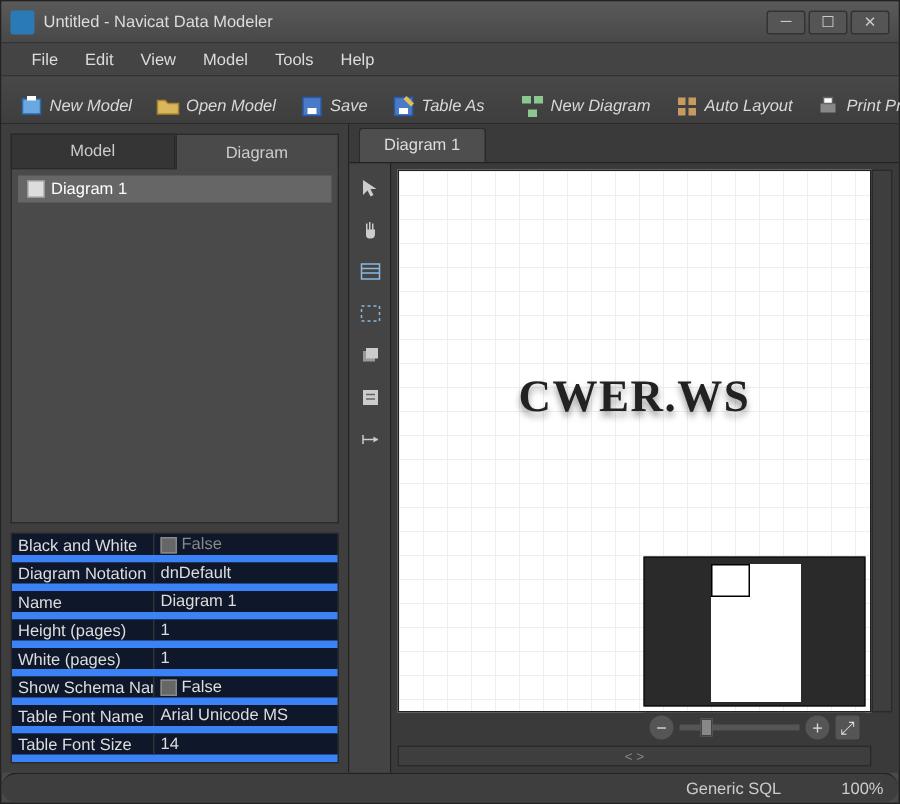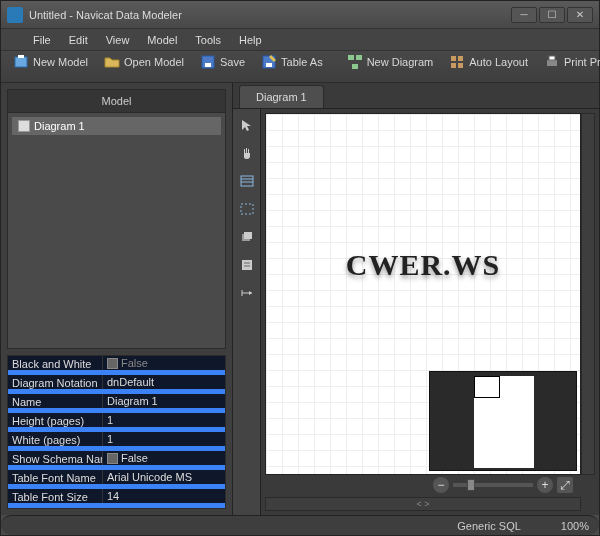--- a/index.html
+++ b/index.html
@@ -3,23 +3,23 @@
 <meta charset="utf-8">
 <style>
 * { margin: 0; padding: 0; box-sizing: border-box; font-family: Tahoma, sans-serif; font-size: 11px; }
 body { background: #3a3a3a; width: 600px; height: 536px; overflow: hidden; }
 .window { width: 600px; height: 536px; background: #4a4a4a; border: 1px solid #222; display: flex; flex-direction: column; }
 .titlebar { height: 28px; background: linear-gradient(#5a5a5a,#484848); display: flex; align-items: center; padding: 0 6px; color: #ddd; border-bottom: 1px solid #333; }
 .titlebar .icon { width: 16px; height: 16px; background: #2a7ab8; border-radius: 2px; margin-right: 6px; }
 .titlebar .title { flex: 1; }
 .winbtns { display: flex; gap: 2px; }
 .winbtn { width: 26px; height: 16px; background: #555; border: 1px solid #333; border-radius: 2px; display: flex; align-items: center; justify-content: center; color: #ccc; font-size: 10px; cursor: pointer; }
-.menubar { height: 22px; background: #444; display: flex; align-items: center; padding: 0 24px; gap: 2px; border-bottom: 1px solid #333; }
+.menubar { height: 22px; background: #444; display: flex; align-items: center; padding: 0 12px; gap: 2px; border-bottom: 1px solid #333; }
 .menuitem { color: #ddd; padding: 3px 8px; cursor: pointer; }
-.toolbar { height: 32px; background: linear-gradient(#484848,#3e3e3e); display: flex; align-items: flex-start; padding: 0 6px; gap: 4px; border-bottom: 1px solid #2a2a2a; }
+.toolbar { height: 32px; background: linear-gradient(#484848,#3e3e3e); display: flex; align-items: flex-end; padding: 0 6px; gap: 4px; border-bottom: 1px solid #2a2a2a; font-style: italic; }
 .tbtn { display: flex; align-items: center; gap: 4px; color: #d8d8d8; padding: 3px 6px; cursor: pointer; white-space: nowrap; }
 .tbicon { width: 16px; height: 16px; display: inline-flex; align-items: center; justify-content: center; }
 .tbsep { width: 1px; height: 20px; background: #333; margin: 0 2px; }
 .body { flex: 1; display: flex; min-height: 0; }
 .leftpanel { width: 232px; background: #3e3e3e; border-right: 1px solid #222; display: flex; flex-direction: column; padding: 6px; }
 .lefttabs { display: flex; height: 24px; }
 .lefttab { flex: 1; background: #353535; color: #ccc; display: flex; align-items: center; justify-content: center; border: 1px solid #2a2a2a; cursor: pointer; }
 .lefttab.active { background: #4a4a4a; border-bottom: none; }
 .treebox { flex: 1; background: #4a4a4a; border: 1px solid #2a2a2a; border-top: none; padding: 4px; margin-bottom: 6px; }
 .treeitem { background: #666; color: #fff; padding: 3px 6px; display: flex; align-items: center; gap: 4px; cursor: pointer; }
@@ -144,20 +144,21 @@
     </div>
     <div class="tbsep"></div>
 
   </div>
 
   <div class="body">
 
     <div class="leftpanel">
       <div class="lefttabs">
         <div class="lefttab">Model</div>
+        <div class="lefttab active">Diagram</div>
       </div>
       <div class="treebox">
         <div class="treeitem">
           <span class="treeicon"></span>
           <span>Diagram 1</span>
         </div>
       </div>
       <div class="propgrid">
         <div class="proprow">
           <div class="propkey">Black and White</div>

